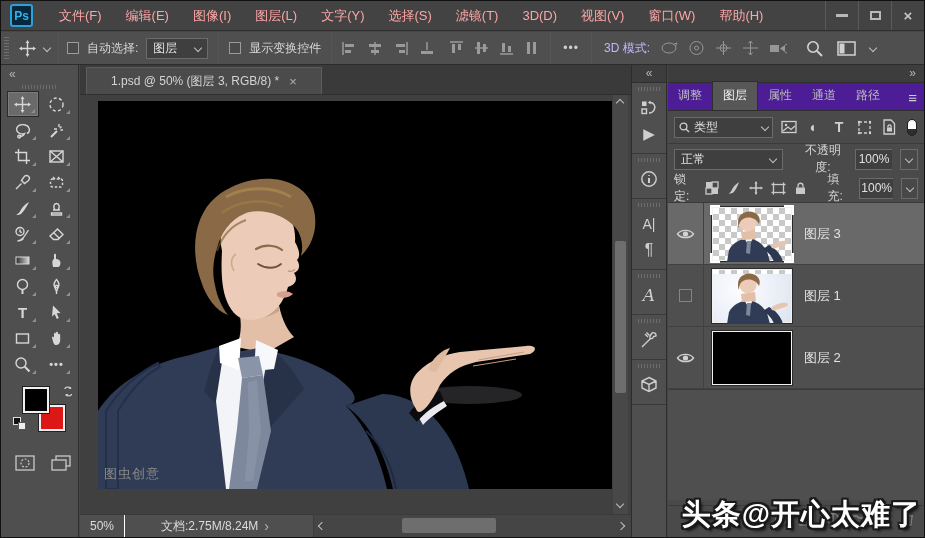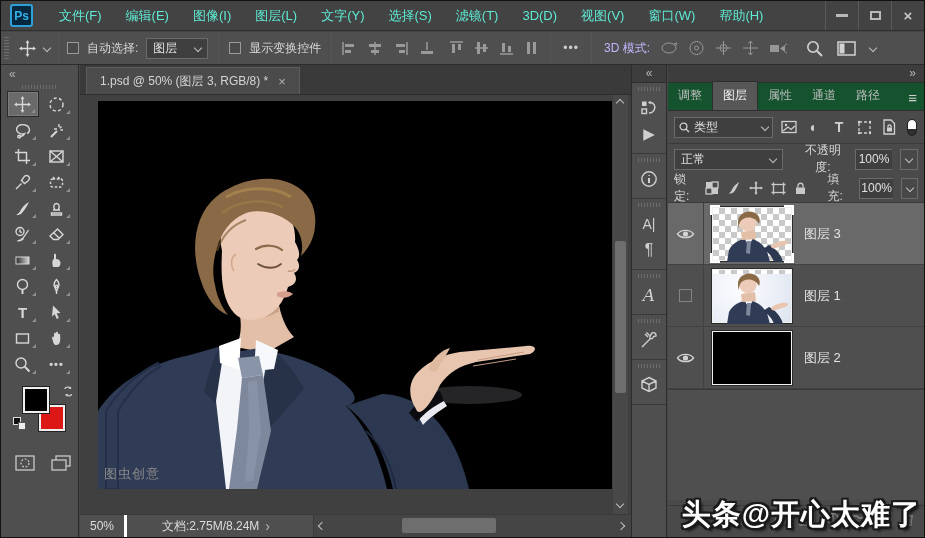--- a/index.html
+++ b/index.html
@@ -12,21 +12,21 @@
   .chev.up{transform:rotate(-135deg);}
   .cb{width:12px;height:12px;border:1px solid #9b9b9b;background:#4a4a4a;display:inline-block;flex:none;}
   .well{background:#3f3f3f;border:1px solid #6b6b6b;color:#e0e0e0;display:flex;align-items:center;}
   .vsep{width:1px;align-self:stretch;background:#3a3a3a;border-right:1px solid #565656;}
   .grip-h{height:4px;background-image:repeating-linear-gradient(90deg,#6d6d6d 0 1px,transparent 1px 3px);}
   svg{display:block;}
 
   
   #titlebar{position:absolute;left:0;top:0;right:0;height:30px;background:#434343;border-bottom:1px solid #2e2e2e;display:flex;align-items:center;}
   #pslogo{width:23px;height:23px;margin:0 14px 0 9px;background:#06283f;border:2px solid #2f9fd8;border-radius:3px;color:#35b1ea;font-weight:bold;font-size:12px;display:flex;align-items:center;justify-content:center;}
-  .menu-item{color:#5eead4;font-size:13px;padding:0 12px;line-height:29px;white-space:nowrap;}
+  .menu-item{color:#fca5a5;font-size:13px;padding:0 12px;line-height:29px;white-space:nowrap;}
   #winctrls{margin-left:auto;display:flex;height:100%;}
   .wbtn{width:33px;height:100%;border-left:1px solid #5a5a5a;display:flex;align-items:center;justify-content:center;}
   .wbtn:first-child{border-left:1px solid #5a5a5a;}
   .ico-min{width:12px;height:3px;background:#b9b9b9;}
   .ico-max{width:11px;height:9px;border:2px solid #b9b9b9;}
   .ico-close{color:#c4c4c4;font-size:15px;font-weight:bold;line-height:1;}
 
   
   #optionsbar{position:absolute;left:0;top:31px;right:0;height:33px;background:#4f4f4f;border-bottom:1px solid #2c2c2c;display:flex;align-items:center;color:#d6d6d6;font-size:12px;}
   .grip-v{width:5px;height:22px;margin:0 4px 0 3px;background-image:repeating-linear-gradient(#6f6f6f 0 1px,transparent 1px 3px);}
@@ -50,52 +50,52 @@
   #bgswatch{left:26px;top:18px;width:26px;height:26px;z-index:1;}
   #miniswatch{position:absolute;left:0;top:30px;width:13px;height:13px;z-index:3;}
   #miniswatch .b{position:absolute;left:0;top:0;width:8px;height:8px;background:#111;border:1px solid #ddd;}
   #miniswatch .w{position:absolute;right:0;bottom:0;width:8px;height:8px;background:#eee;border:1px solid #555;}
   #swaparrow{position:absolute;right:-2px;top:-2px;}
   #belowswatch{display:flex;gap:16px;margin:16px 0 0 14px;align-items:center;}
 
   
   #docwin{position:absolute;left:79px;top:64px;width:551px;bottom:0;background:#404040;display:flex;flex-direction:column;}
   #tabbar{height:30px;background:#3a3a3a;border-bottom:1px solid #2e2e2e;display:flex;align-items:flex-end;}
-  #doctab{height:27px;margin-left:6px;background:#4b4b4b;border:1px solid #5c5c5c;border-bottom:none;display:flex;align-items:center;gap:10px;padding:0 13px;color:#d4d4d4;font-size:12px;white-space:nowrap;}
+  #doctab{height:27px;margin-left:6px;background:#4b4b4b;border:1px solid #5c5c5c;border-bottom:none;display:flex;align-items:center;gap:10px;padding:0 24px;color:#d4d4d4;font-size:12px;white-space:nowrap;}
   #doctab .x{color:#b0b0b0;font-size:13px;}
   #canvasarea{position:relative;flex:1;}
   #canvas{position:absolute;left:18px;top:6px;width:514px;height:388px;background:#000;}
   #tuchong{position:absolute;left:6px;bottom:6px;color:#8a8a8a;font-size:13px;letter-spacing:1px;}
   
   #vscroll{position:absolute;right:3px;top:0;bottom:0;width:15px;background:#484848;}
   #vscroll .arr{position:absolute;left:4px;}
   #vthumb{position:absolute;left:2px;right:2px;top:146px;height:152px;background:#6e6e6e;border-radius:2px;}
   
   #statusbar{height:23px;background:#4f4f4f;border-top:1px solid #3a3a3a;display:flex;align-items:center;color:#dcdcdc;font-size:12px;position:relative;}
   #statzoom{width:44px;text-align:center;}
-  #statseg{width:190px;height:100%;border-left:3px solid #ffffff;border-right:1px solid #3c3c3c;display:flex;align-items:center;justify-content:center;gap:0;}
+  #statseg{width:190px;height:100%;border-left:1px solid #ffffff;border-right:1px solid #3c3c3c;display:flex;align-items:center;justify-content:center;gap:0;}
   #statchev{color:#b5b5b5;font-size:14px;margin:0 8px 0 6px;}
   #hscroll{flex:1;height:100%;background:#454545;position:relative;}
   #hthumb{position:absolute;left:88px;top:3px;height:15px;width:94px;background:#6e6e6e;border-radius:2px;}
   #hscroll .larr{position:absolute;left:5px;top:8px;}
   #hscroll .rarr{position:absolute;right:7px;top:8px;}
 
   
   #iconstrip{position:absolute;left:630px;top:64px;width:36px;bottom:0;background:#4f4f4f;border-left:1px solid #2c2c2c;border-right:1px solid #2c2c2c;}
   #striphead{height:18px;background:#3d3d3d;border-bottom:1px solid #2e2e2e;color:#b5b5b5;font-size:12px;text-align:center;line-height:16px;}
   .sgroup{border-bottom:1px solid #3a3a3a;padding:2px 0 6px;}
   .sgroup .grip-h{width:22px;margin:2px auto 4px;}
   .sicon{height:26px;display:flex;align-items:center;justify-content:center;color:#cfcfcf;}
   .sicon svg{stroke:#cfcfcf;fill:none;stroke-width:1.4;}
   .glyph-a{font-family:"DejaVu Serif","Liberation Serif",serif;font-style:italic;font-size:17px;}
 
   
   #rightpanel{position:absolute;left:667px;top:64px;right:0;bottom:0;background:#4a4a4a;}
   #panelhead{height:18px;background:#3d3d3d;border-bottom:1px solid #2e2e2e;color:#b5b5b5;font-size:12px;text-align:right;line-height:16px;padding-right:8px;}
-  #paneltabs{height:28px;background:#14532d;display:flex;align-items:flex-end;color:#bdbdbd;font-size:12px;position:relative;border-bottom:1px solid #2e2e2e;}
+  #paneltabs{height:28px;background:#4c1d95;display:flex;align-items:flex-end;color:#bdbdbd;font-size:12px;position:relative;border-bottom:1px solid #2e2e2e;}
   .ptab{padding:5px 10px 6px;white-space:nowrap;}
   .ptab.active{background:#575757;color:#f0f0f0;border:1px solid #2e2e2e;border-bottom:none;}
   #panelmenu{position:absolute;right:8px;top:6px;color:#cfcfcf;font-size:15px;letter-spacing:-1px;}
   .prow{display:flex;align-items:center;padding:0 6px;color:#d6d6d6;font-size:12px;}
   #filterrow{height:33px;border-bottom:1px solid #3a3a3a;gap:7px;}
   #filterdd{width:99px;height:21px;padding:0 4px;gap:4px;font-size:12px;}
   #filterdd .chev{margin-left:auto;}
   .ficon{flex:none;display:flex;align-items:center;justify-content:center;width:18px;color:#d0d0d0;}
   .ficon svg{stroke:#d0d0d0;fill:none;stroke-width:1.3;}
   #fpill{width:10px;height:17px;border-radius:5px;background:linear-gradient(#fdfdfd 58%,#2e2e2e 58%);border:1px solid #202020;margin-left:2px;}

